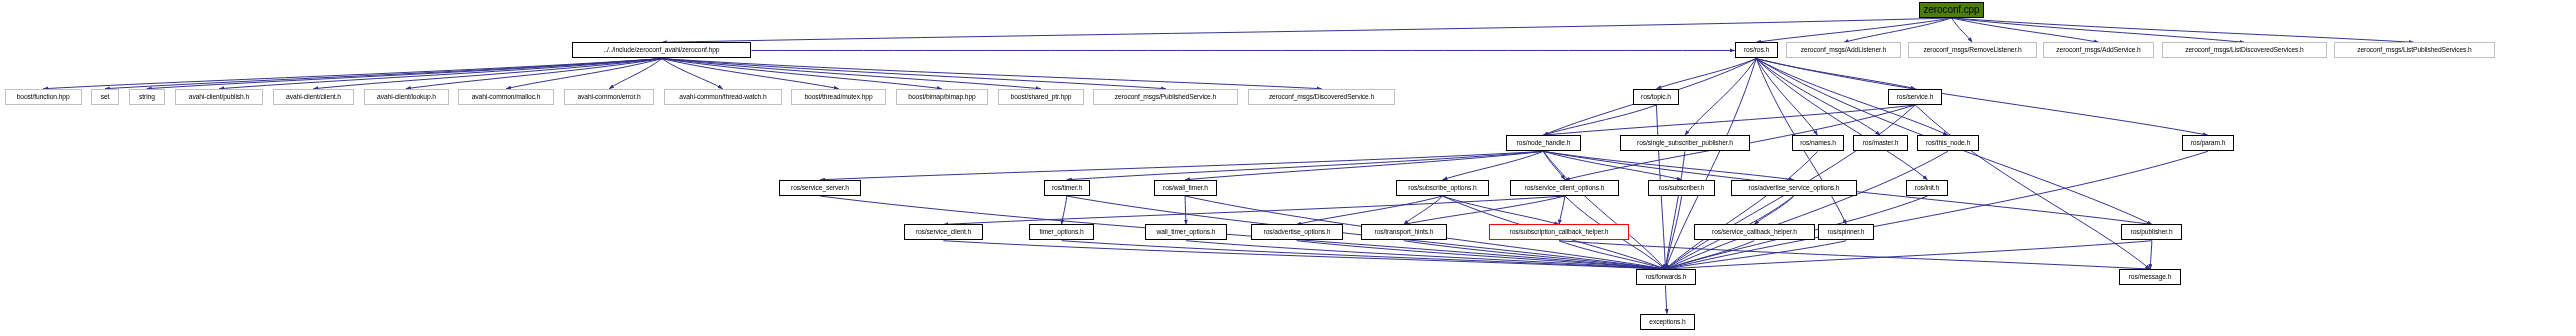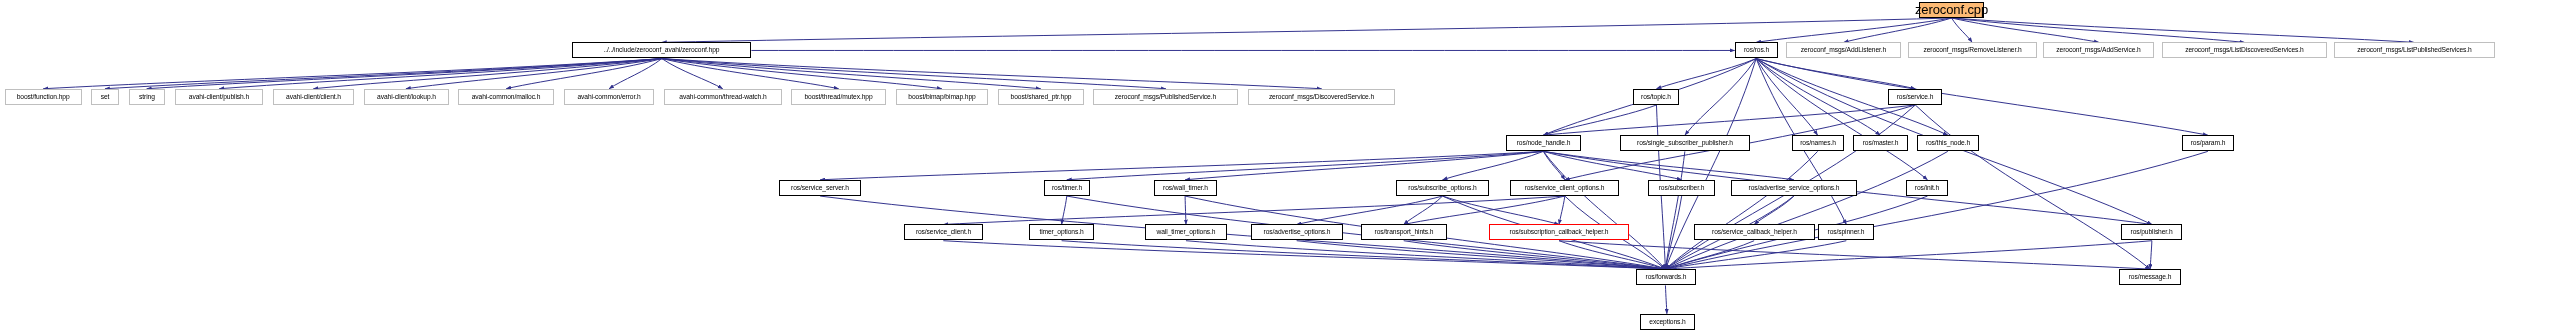--- a/index.html
+++ b/index.html
@@ -35,23 +35,23 @@
     border: 0.6px solid #bfbfbf;
     color: #000000;
     font-family: "Liberation Sans", sans-serif;
     font-size: 6.7px;
     line-height: 1;
     letter-spacing: -0.1px;
     height: 16px;
     padding: 0 4px;
   }
   .gnode.root {
-    background: #fdba74;
+    background: #4d7c0f;
     border: 0.6px solid #000000;
-    font-size: 13px;
+    font-size: 10px;
   }
   .gnode.solid {
     border: 0.6px solid #000000;
   }
   .gnode.highlight {
     border: 0.6px solid #ff0000;
   }
   .gnode-label {
     display: block;
     pointer-events: none;

